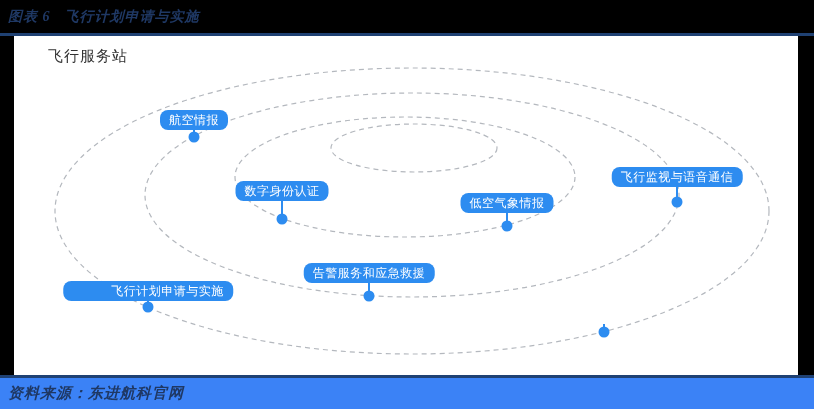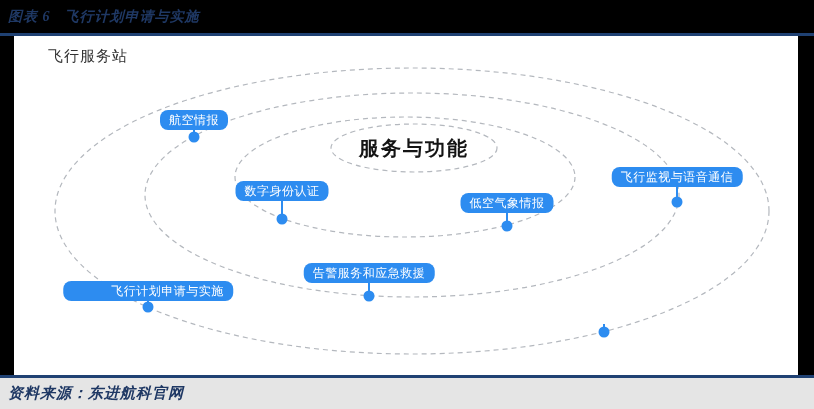--- a/index.html
+++ b/index.html
@@ -20,21 +20,21 @@
   #panel-title{position:absolute;left:34px;top:11px;font-size:15px;color:#333;
                font-weight:500;letter-spacing:1px;}
   #orbits{position:absolute;left:0;top:0;}
   #center-label{position:absolute;left:400px;top:112px;transform:translate(-50%,-50%);
                 font-size:20px;font-weight:900;color:#141414;letter-spacing:2px;
                 white-space:nowrap;}
   .node{position:absolute;transform:translateX(-50%);height:20px;line-height:20px;
         padding:0 9px;background:#2D8CF0;color:#fff;font-size:12px;border-radius:8px;
         white-space:nowrap;letter-spacing:0.5px;}
   
-  #source-bar{position:absolute;left:0;top:378px;width:814px;height:31px;background:#e5e5e5;
+  #source-bar{position:absolute;left:0;top:378px;width:814px;height:31px;background:#3b82f6;
               display:flex;align-items:center;}
   #source-bar .s{margin-left:8px;color:#1F3864;font-family:"Liberation Serif","DejaVu Serif",serif;
                  font-style:italic;font-weight:bold;font-size:15px;letter-spacing:1px;}
 </style>
 </head>
 <body>
 
 <div id="page">
 
   <div id="title-bar">
@@ -67,21 +67,20 @@
           <circle cx="268" cy="183" r="5.5"></circle>
           <circle cx="493" cy="190" r="5.5"></circle>
           <circle cx="663" cy="166" r="5.5"></circle>
           <circle cx="355" cy="260" r="5.5"></circle>
           <circle cx="134" cy="271" r="5.5"></circle>
           <circle cx="590" cy="296" r="5.5"></circle>
         </g>
       </svg>
 
       <div id="panel-title">飞行服务站</div>
-      <div id="center-label">服务与功能</div>
 
       <div class="node" style="left:180px;top:74px;">航空情报</div>
       <div class="node" style="left:268px;top:145px;">数字身份认证</div>
       <div class="node" style="left:493px;top:157px;">低空气象情报</div>
       <div class="node" style="left:663px;top:131px;">飞行监视与语音通信</div>
       <div class="node" style="left:355px;top:227px;">告警服务和应急救援</div>
       <div class="node" style="left:134px;top:245px;padding-left:48px;">飞行计划申请与实施</div>
 
     </div>
   </div>

